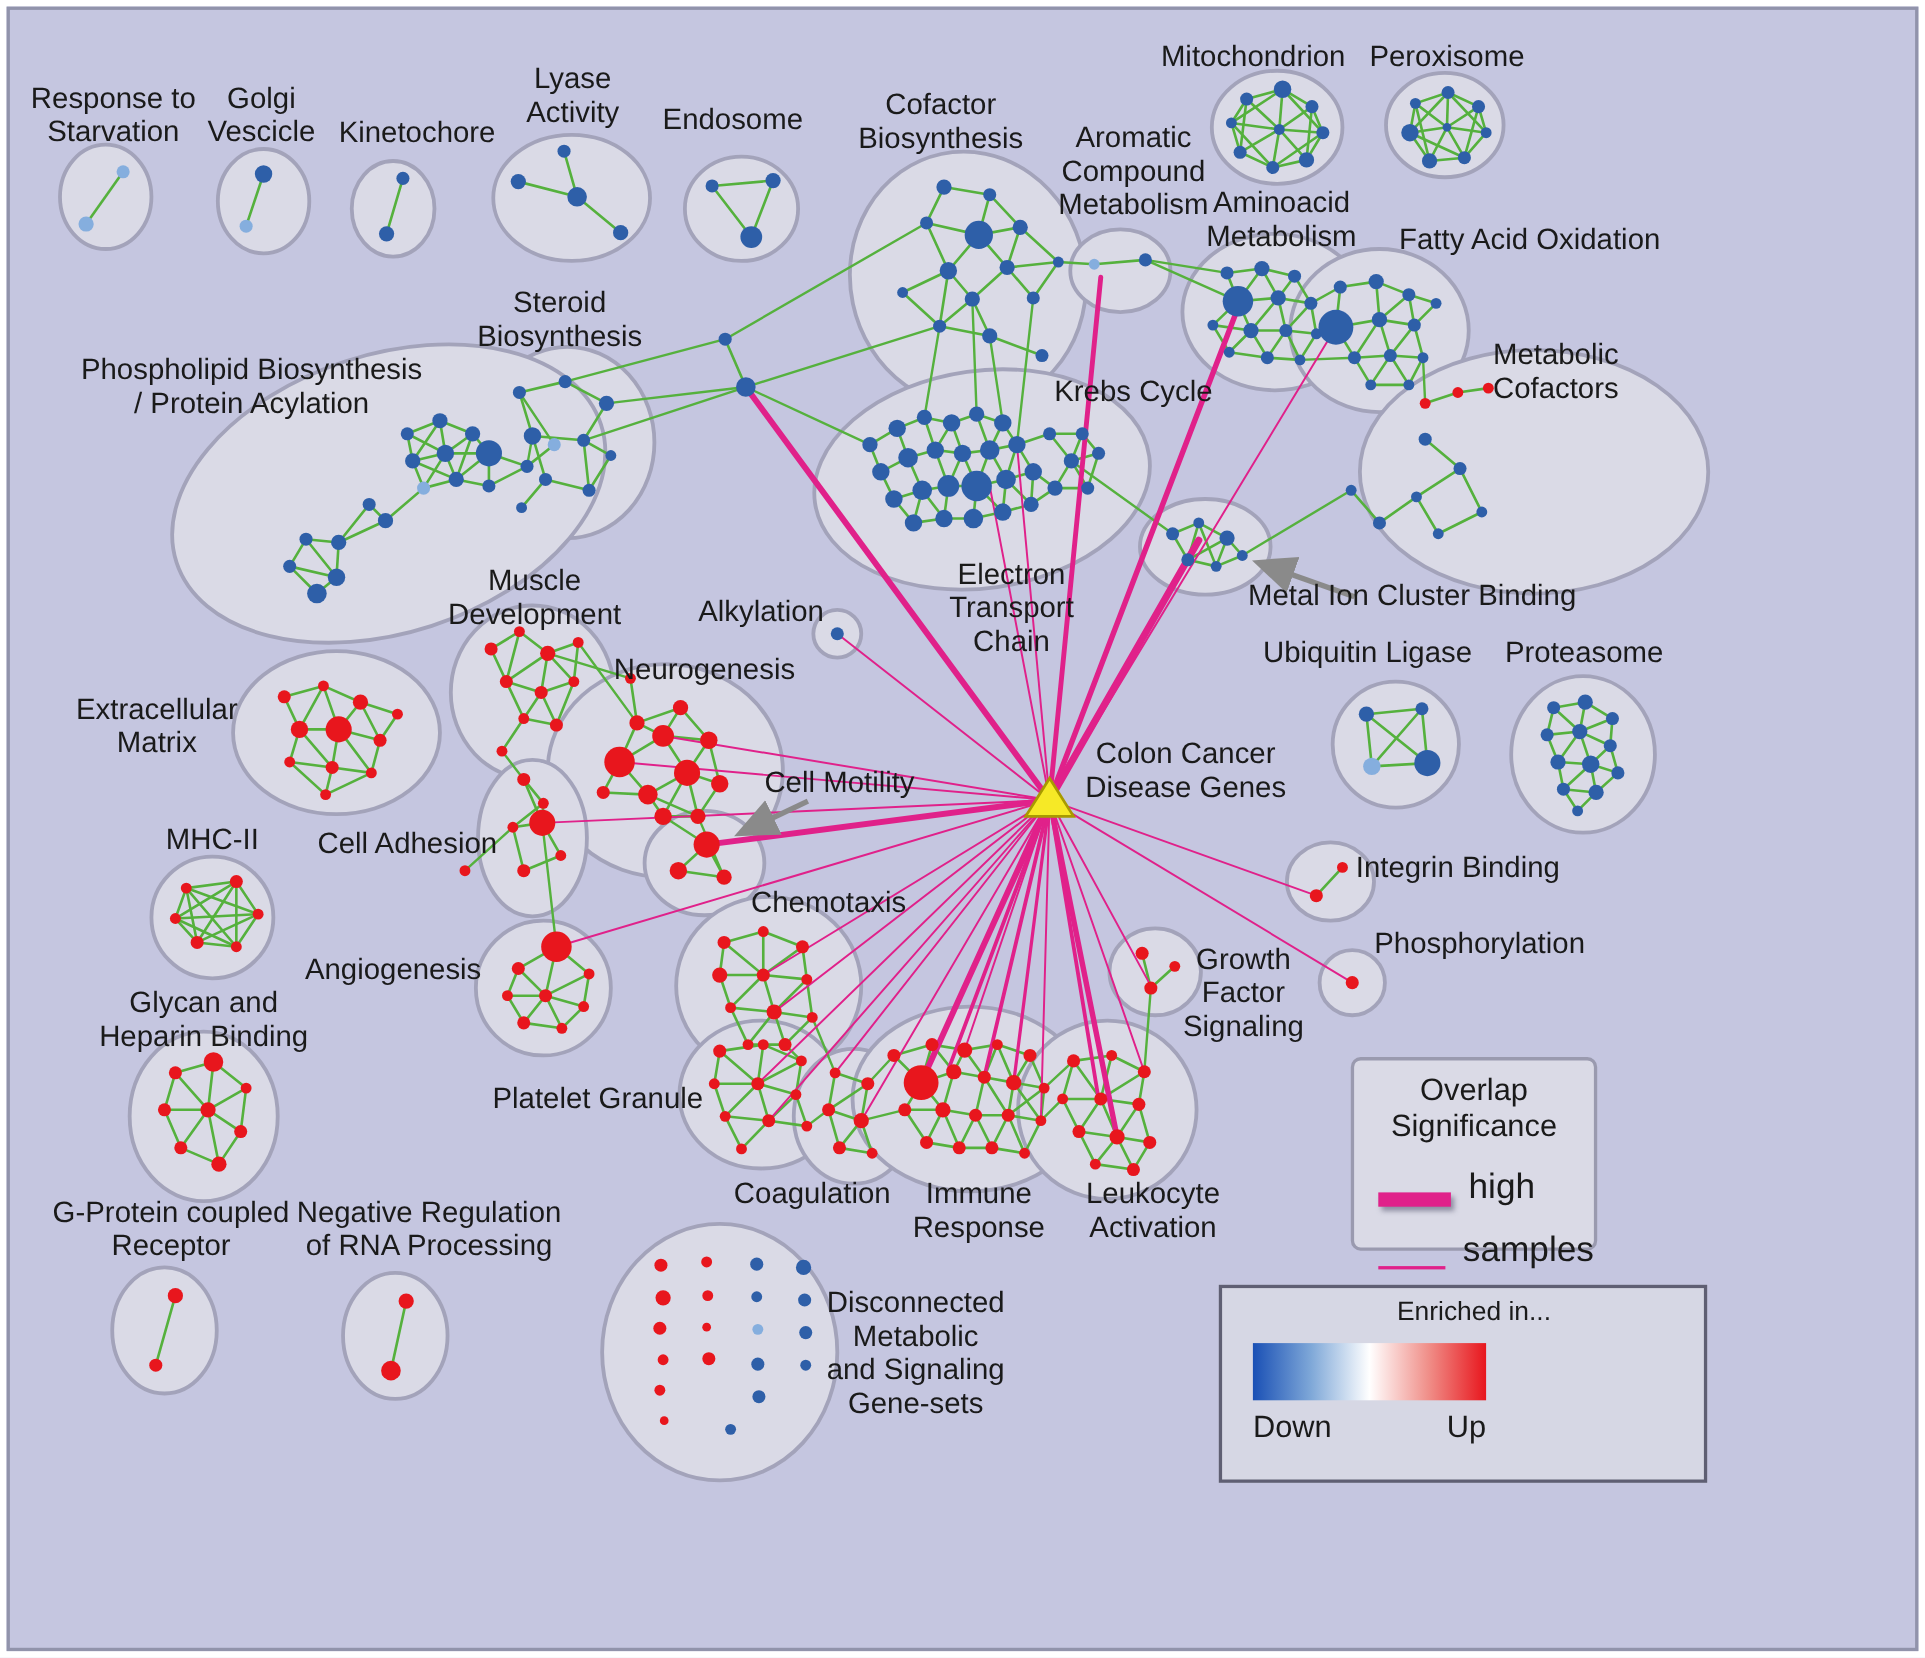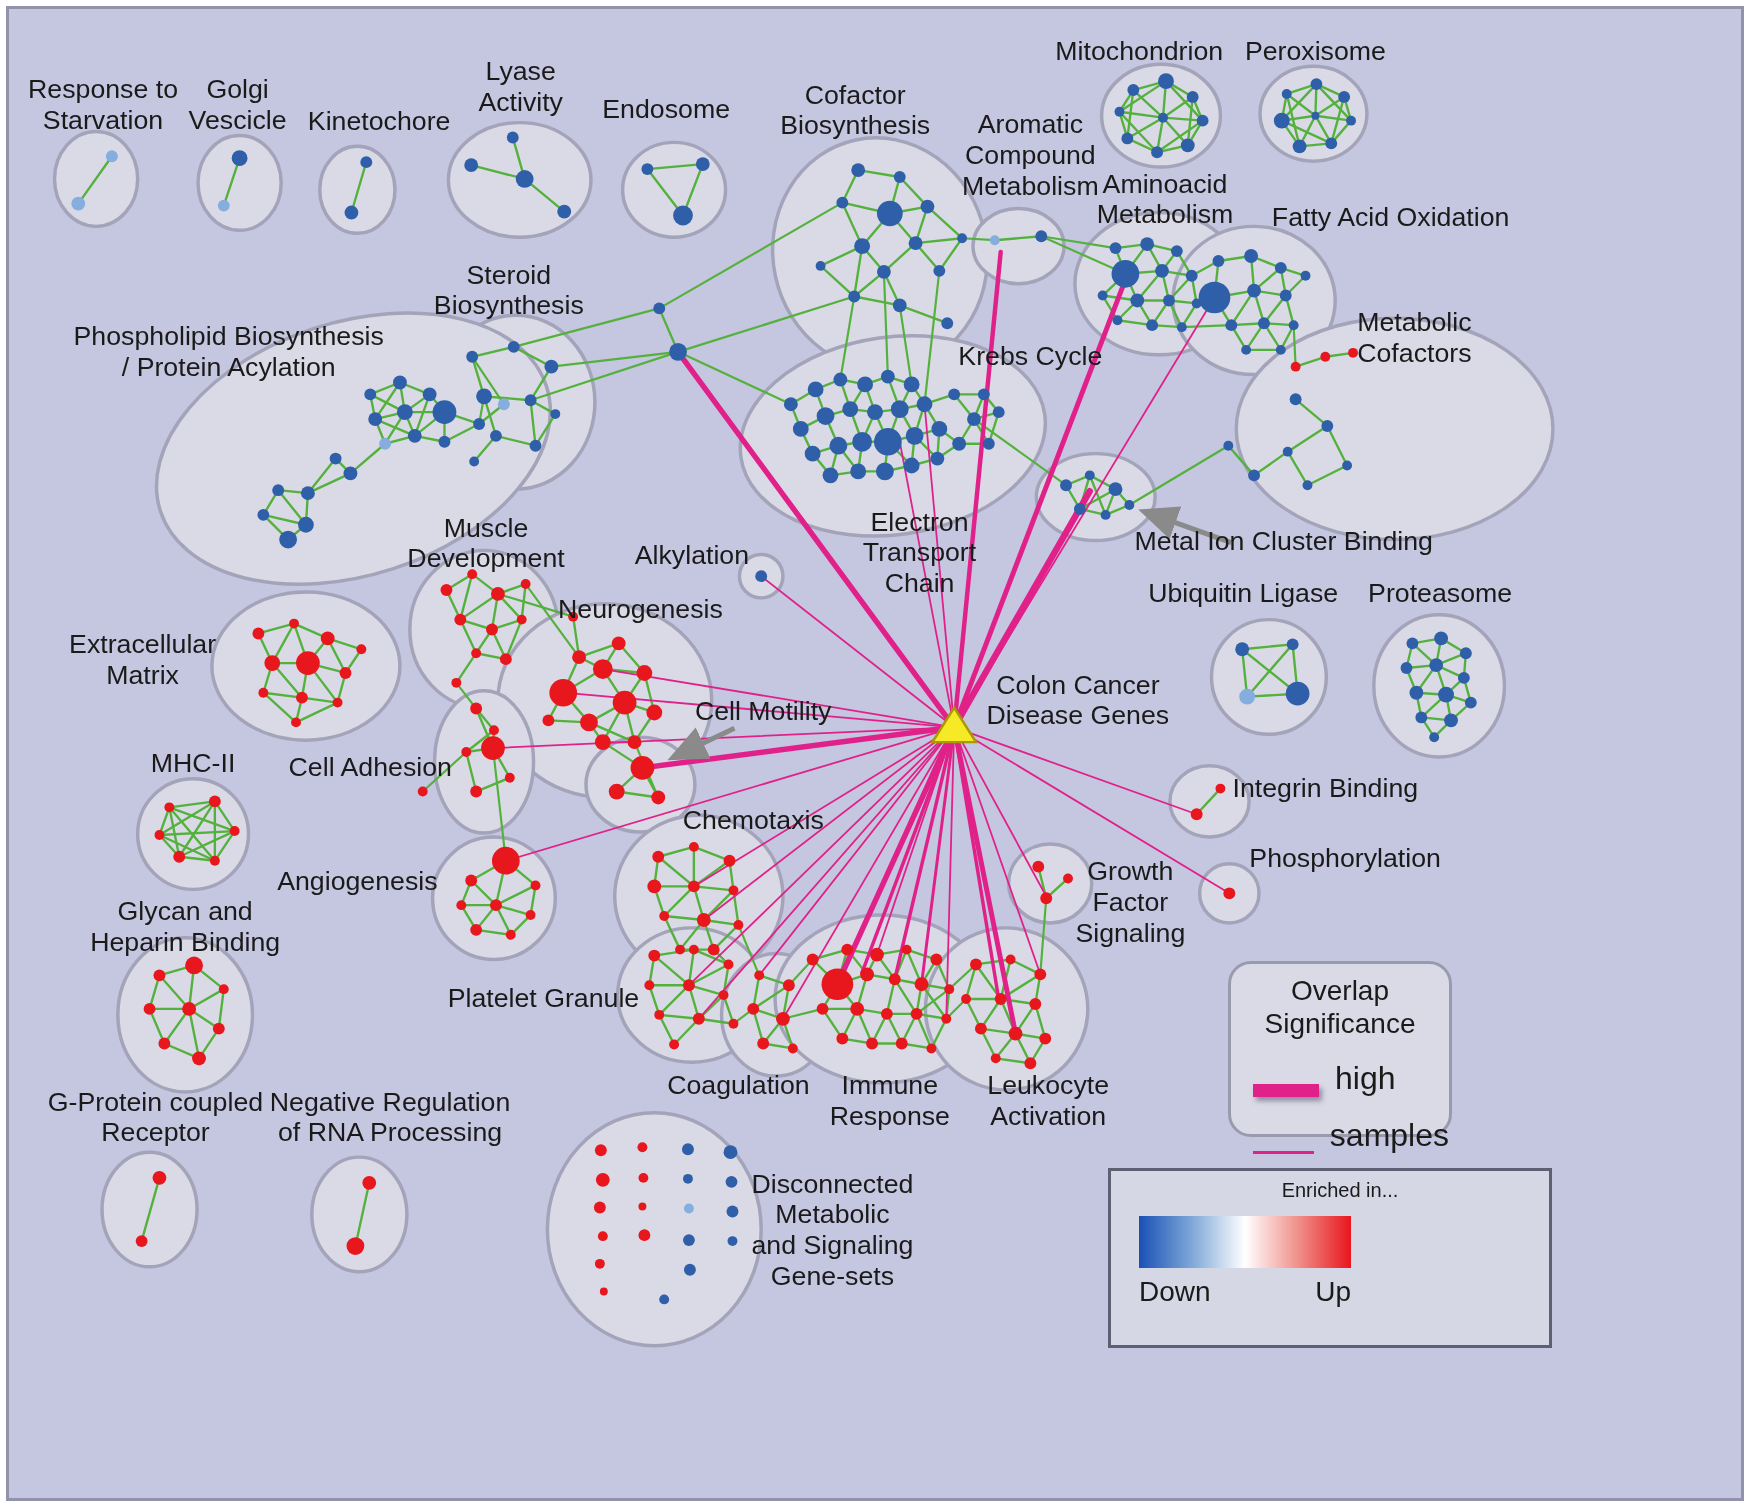--- a/index.html
+++ b/index.html
@@ -3,29 +3,29 @@
 <meta charset="utf-8">
 <style>
   html,body{margin:0;padding:0;background:#ffffff;}
   .stage{width:1750px;height:1507px;background:#ffffff;box-sizing:border-box;padding:6px;}
   .figure{position:relative;width:100%;height:100%;box-sizing:border-box;
           border:3px solid #9193ab;background:#c5c6e0;overflow:hidden;
           font-family:"Liberation Sans",sans-serif;color:#1a1a1a;}
   svg.net{position:absolute;left:0;top:0;width:100%;height:100%;}
   svg.net text{font-family:"Liberation Sans",sans-serif;font-size:27px;fill:#1a1a1a;}
   .sig-legend{position:absolute;left:1219px;top:952px;width:224px;height:176px;
-              background:#dadae6;border:3px solid #9a9aaf;border-radius:23px;
+              background:#dadae6;border:3px solid #9a9aaf;border-radius:9px;
               box-sizing:border-box;text-align:center;}
   .sig-title{font-size:28px;line-height:33px;width:170px;margin:10px auto 0;}
   .sig-row{display:flex;align-items:flex-end;gap:16px;margin:20px 0 0 22px;font-size:32px;}
   .sig-high{width:66px;height:13px;box-shadow:3px 4px 5px rgba(80,80,105,.55);}
   .sig-mod{width:66px;height:3px;}
   .enr-legend{position:absolute;left:1099px;top:1159px;width:444px;height:180px;
               background:#d6d7e4;border:3px solid #5f5f73;box-sizing:border-box;text-align:center;}
-  .enr-title{font-size:20px;margin-top:8px;padding-left:20px;}
+  .enr-title{font-size:24px;margin-top:8px;padding-left:20px;}
   .enr-body{display:flex;margin-top:14px;padding:0 14px;align-items:flex-start;}
   .enr-left{width:240px;}
   .enr-bar{height:52px;width:212px;margin:0 auto;}
   .enr-ends{display:flex;justify-content:space-between;font-size:28px;width:212px;margin:8px auto 0;gap:36px;}
   .enr-note{flex:1;font-size:27px;line-height:33px;padding-top:4px;}
 </style>
 </head>
 <body>
 
 <div class="stage">

